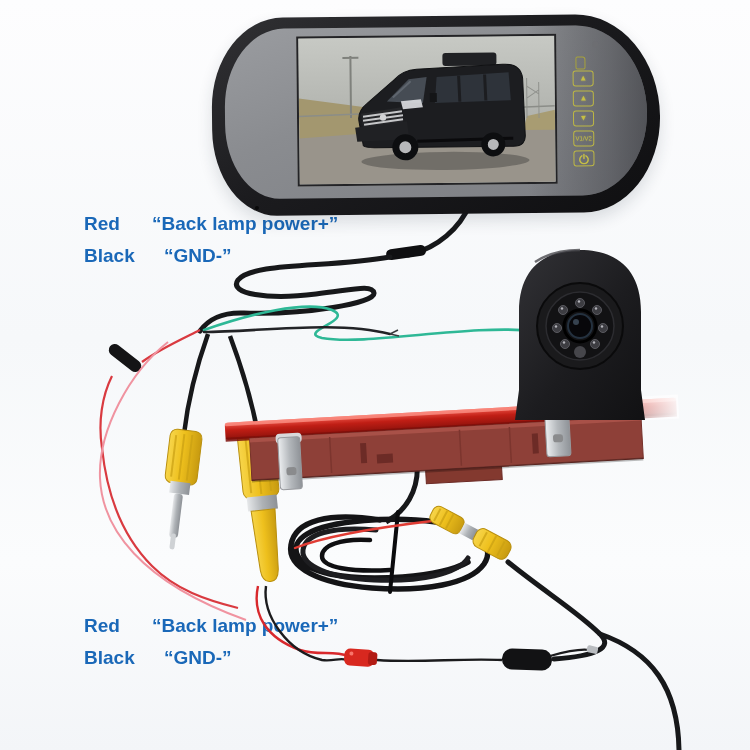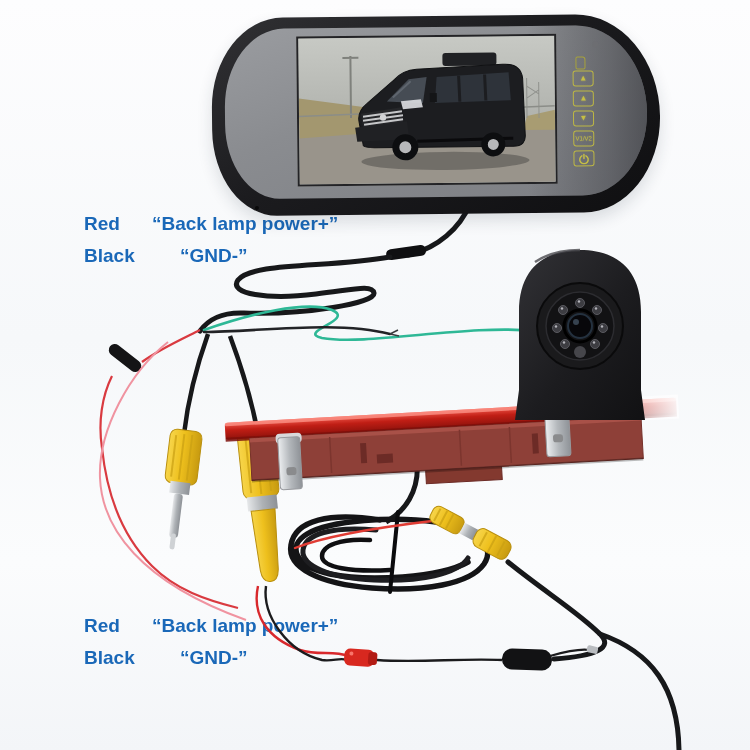--- a/index.html
+++ b/index.html
@@ -5,21 +5,21 @@
   html,body{margin:0;padding:0;background:#e9ebee;}
   .stage{
     position:relative;width:750px;height:750px;margin:0 auto;overflow:hidden;
     background:linear-gradient(180deg,#fdfdfe 0%,#f6f8fa 45%,#fbfcfd 75%,#f3f5f8 100%);
     font-family:"Liberation Sans", sans-serif;
   }
   
   .note{position:absolute;z-index:2;color:#1a68b8;font-weight:600;font-size:19px;line-height:1;}
   .note .row{display:flex;align-items:flex-end;margin-bottom:13px;}
   .note .lab{min-width:68px;}
-  .note .val.indent{margin-left:28px;}
+  .note .val.indent{margin-left:12px;}
   .note-top{left:84px;top:214px;}
   .note-bottom{left:84px;top:616px;}
   
   .wires{position:absolute;left:0;top:0;z-index:3;pointer-events:none;}
   
   .mirror{
     position:absolute;left:212px;top:16px;width:448px;height:198px;z-index:4;
     background:linear-gradient(150deg,#313134 0%,#1b1b1e 45%,#0f0f11 100%);
     border-radius:78px 92px 84px 70px / 98px 112px 104px 94px;
     transform:rotate(-0.6deg);

